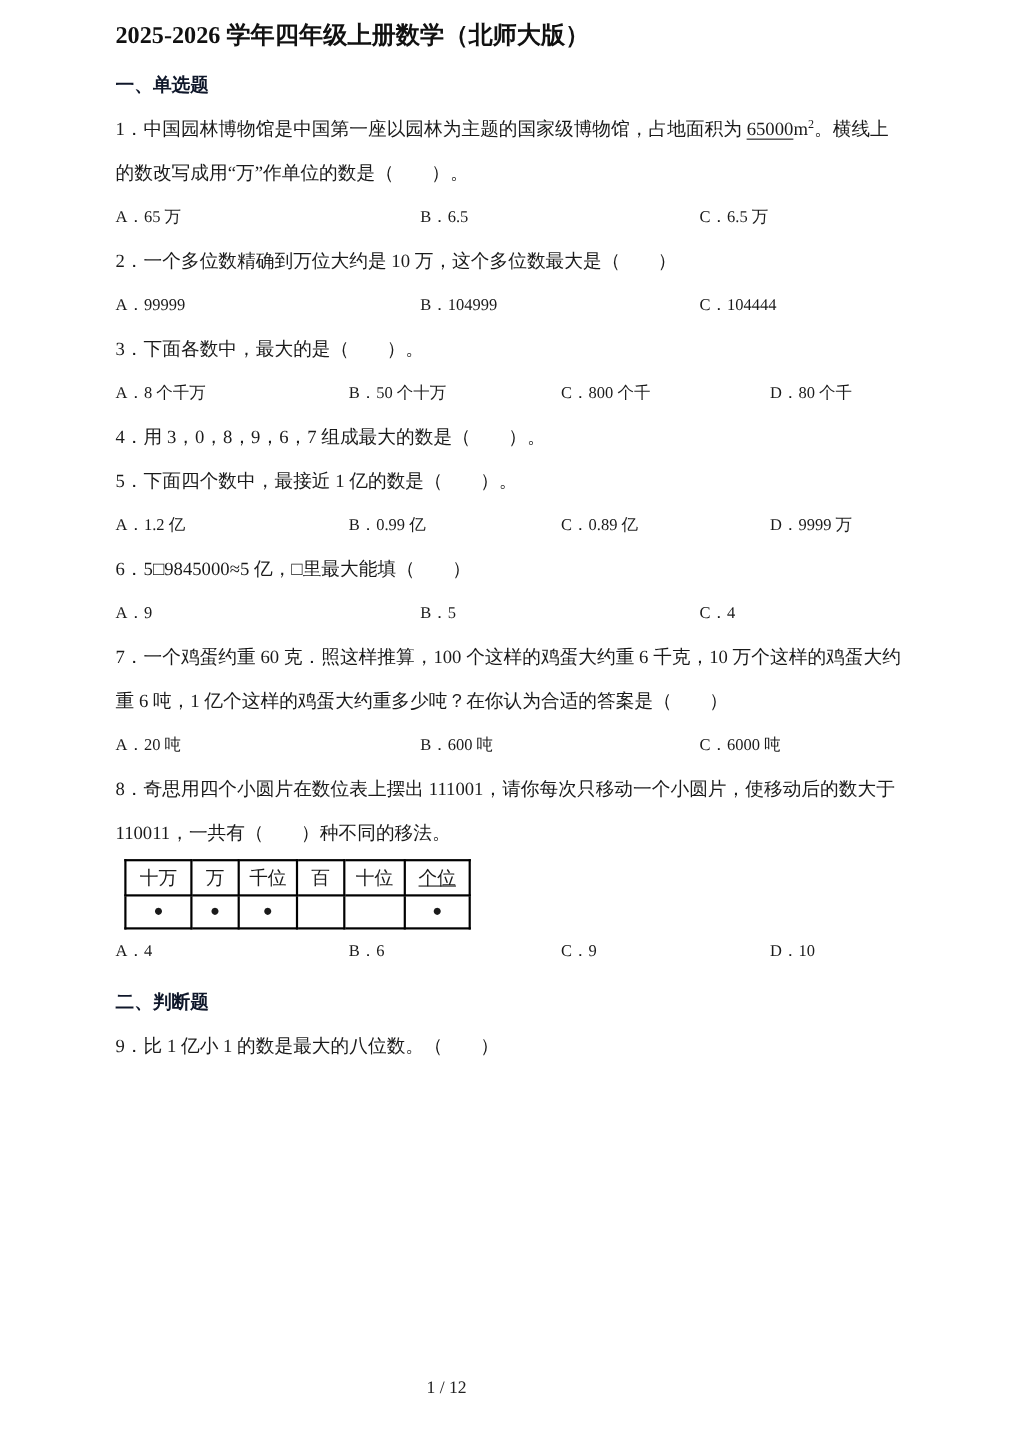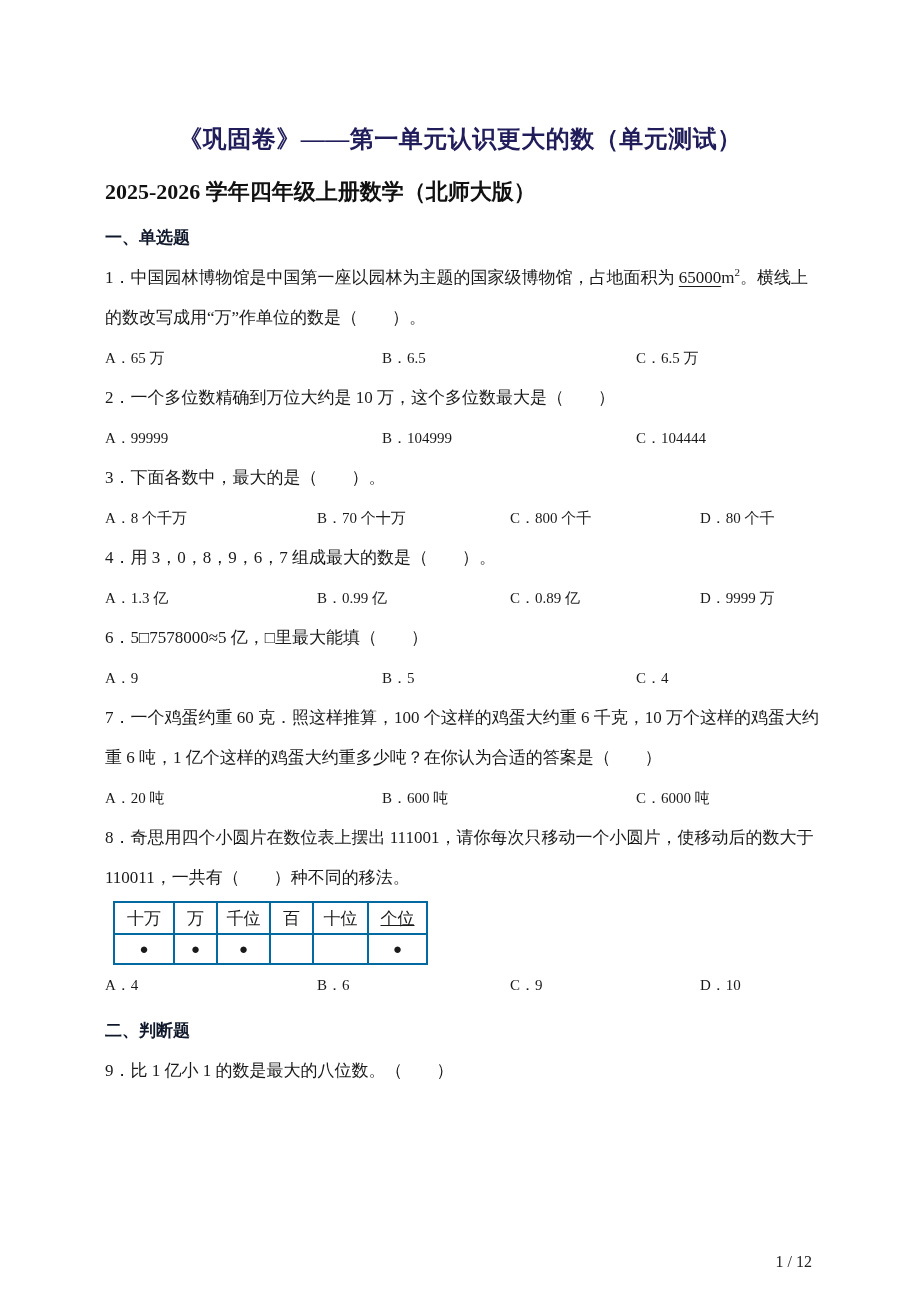--- a/index.html
+++ b/index.html
@@ -33,40 +33,39 @@
   .o3-0{left:0;} .o3-1{left:277px;} .o3-2{left:531px;}
   .o4-0{left:0;} .o4-1{left:212px;} .o4-2{left:405px;} .o4-3{left:595px;}
   .u{text-decoration:underline;text-underline-offset:3px;}
   sup{font-size:11px;line-height:0;}
   table.pv{
     border-collapse:collapse;
     margin-top:3px;margin-left:8px;
     table-layout:fixed;
   }
   table.pv td{
-    border:2px solid #0369a1;
+    border:2px solid #000000;
     text-align:center;vertical-align:middle;
     font-size:17px;padding:0;margin-left:48px;
   }
   table.pv tr.hd td{height:30px;}
   table.pv tr.dots td{height:28px;font-size:15px;line-height:1;}
   .cw0{width:58px;} .cw1{width:41px;} .cw2{width:51px;}
   .cw3{width:41px;} .cw4{width:53px;} .cw5{width:57px;text-decoration:underline;}
   .footer{
     position:absolute;left:0;top:1253px;width:812px;
-    text-align:right;font-size:16px;color:#222222;
+    text-align:center;font-size:16px;color:#222222;
   }
 </style>
 </head>
 <body>
 
 <div class="page">
   <div class="content">
 
-    <div class="doc-title">《巩固卷》——第一单元认识更大的数（单元测试）</div>
     <div class="doc-subtitle">2025-2026 学年四年级上册数学（北师大版）</div>
 
     <div class="sec-heading">一、单选题</div>
 
     <div class="line"><span>1．中国园林博物馆是中国第一座以园林为主题的国家级博物馆，占地面积为 </span><span class="u">65000</span><span>m</span><sup>2</sup><span>。横线上</span></div>
     <div class="line">的数改写成用“万”作单位的数是（　　）。</div>
     <div class="opts">
       <span class="o3-0">A．65 万</span>
       <span class="o3-1">B．6.5</span>
       <span class="o3-2">C．6.5 万</span>
@@ -75,35 +74,36 @@
     <div class="line">2．一个多位数精确到万位大约是 10 万，这个多位数最大是（　　）</div>
     <div class="opts">
       <span class="o3-0">A．99999</span>
       <span class="o3-1">B．104999</span>
       <span class="o3-2">C．104444</span>
     </div>
 
     <div class="line">3．下面各数中，最大的是（　　）。</div>
     <div class="opts">
       <span class="o4-0">A．8 个千万</span>
-      <span class="o4-1">B．70 个十万</span>
+      <span class="o4-1">B．50 个十万</span>
       <span class="o4-2">C．800 个千</span>
       <span class="o4-3">D．80 个千</span>
     </div>
 
     <div class="line">4．用 3，0，8，9，6，7 组成最大的数是（　　）。</div>
 
+    <div class="line">5．下面四个数中，最接近 1 亿的数是（　　）。</div>
     <div class="opts">
-      <span class="o4-0">A．1.3 亿</span>
+      <span class="o4-0">A．1.2 亿</span>
       <span class="o4-1">B．0.99 亿</span>
       <span class="o4-2">C．0.89 亿</span>
       <span class="o4-3">D．9999 万</span>
     </div>
 
-    <div class="line">6．5□7578000≈5 亿，□里最大能填（　　）</div>
+    <div class="line">6．5□9845000≈5 亿，□里最大能填（　　）</div>
     <div class="opts">
       <span class="o3-0">A．9</span>
       <span class="o3-1">B．5</span>
       <span class="o3-2">C．4</span>
     </div>
 
     <div class="line">7．一个鸡蛋约重 60 克．照这样推算，100 个这样的鸡蛋大约重 6 千克，10 万个这样的鸡蛋大约</div>
     <div class="line">重 6 吨，1 亿个这样的鸡蛋大约重多少吨？在你认为合适的答案是（　　）</div>
     <div class="opts">
       <span class="o3-0">A．20 吨</span>

